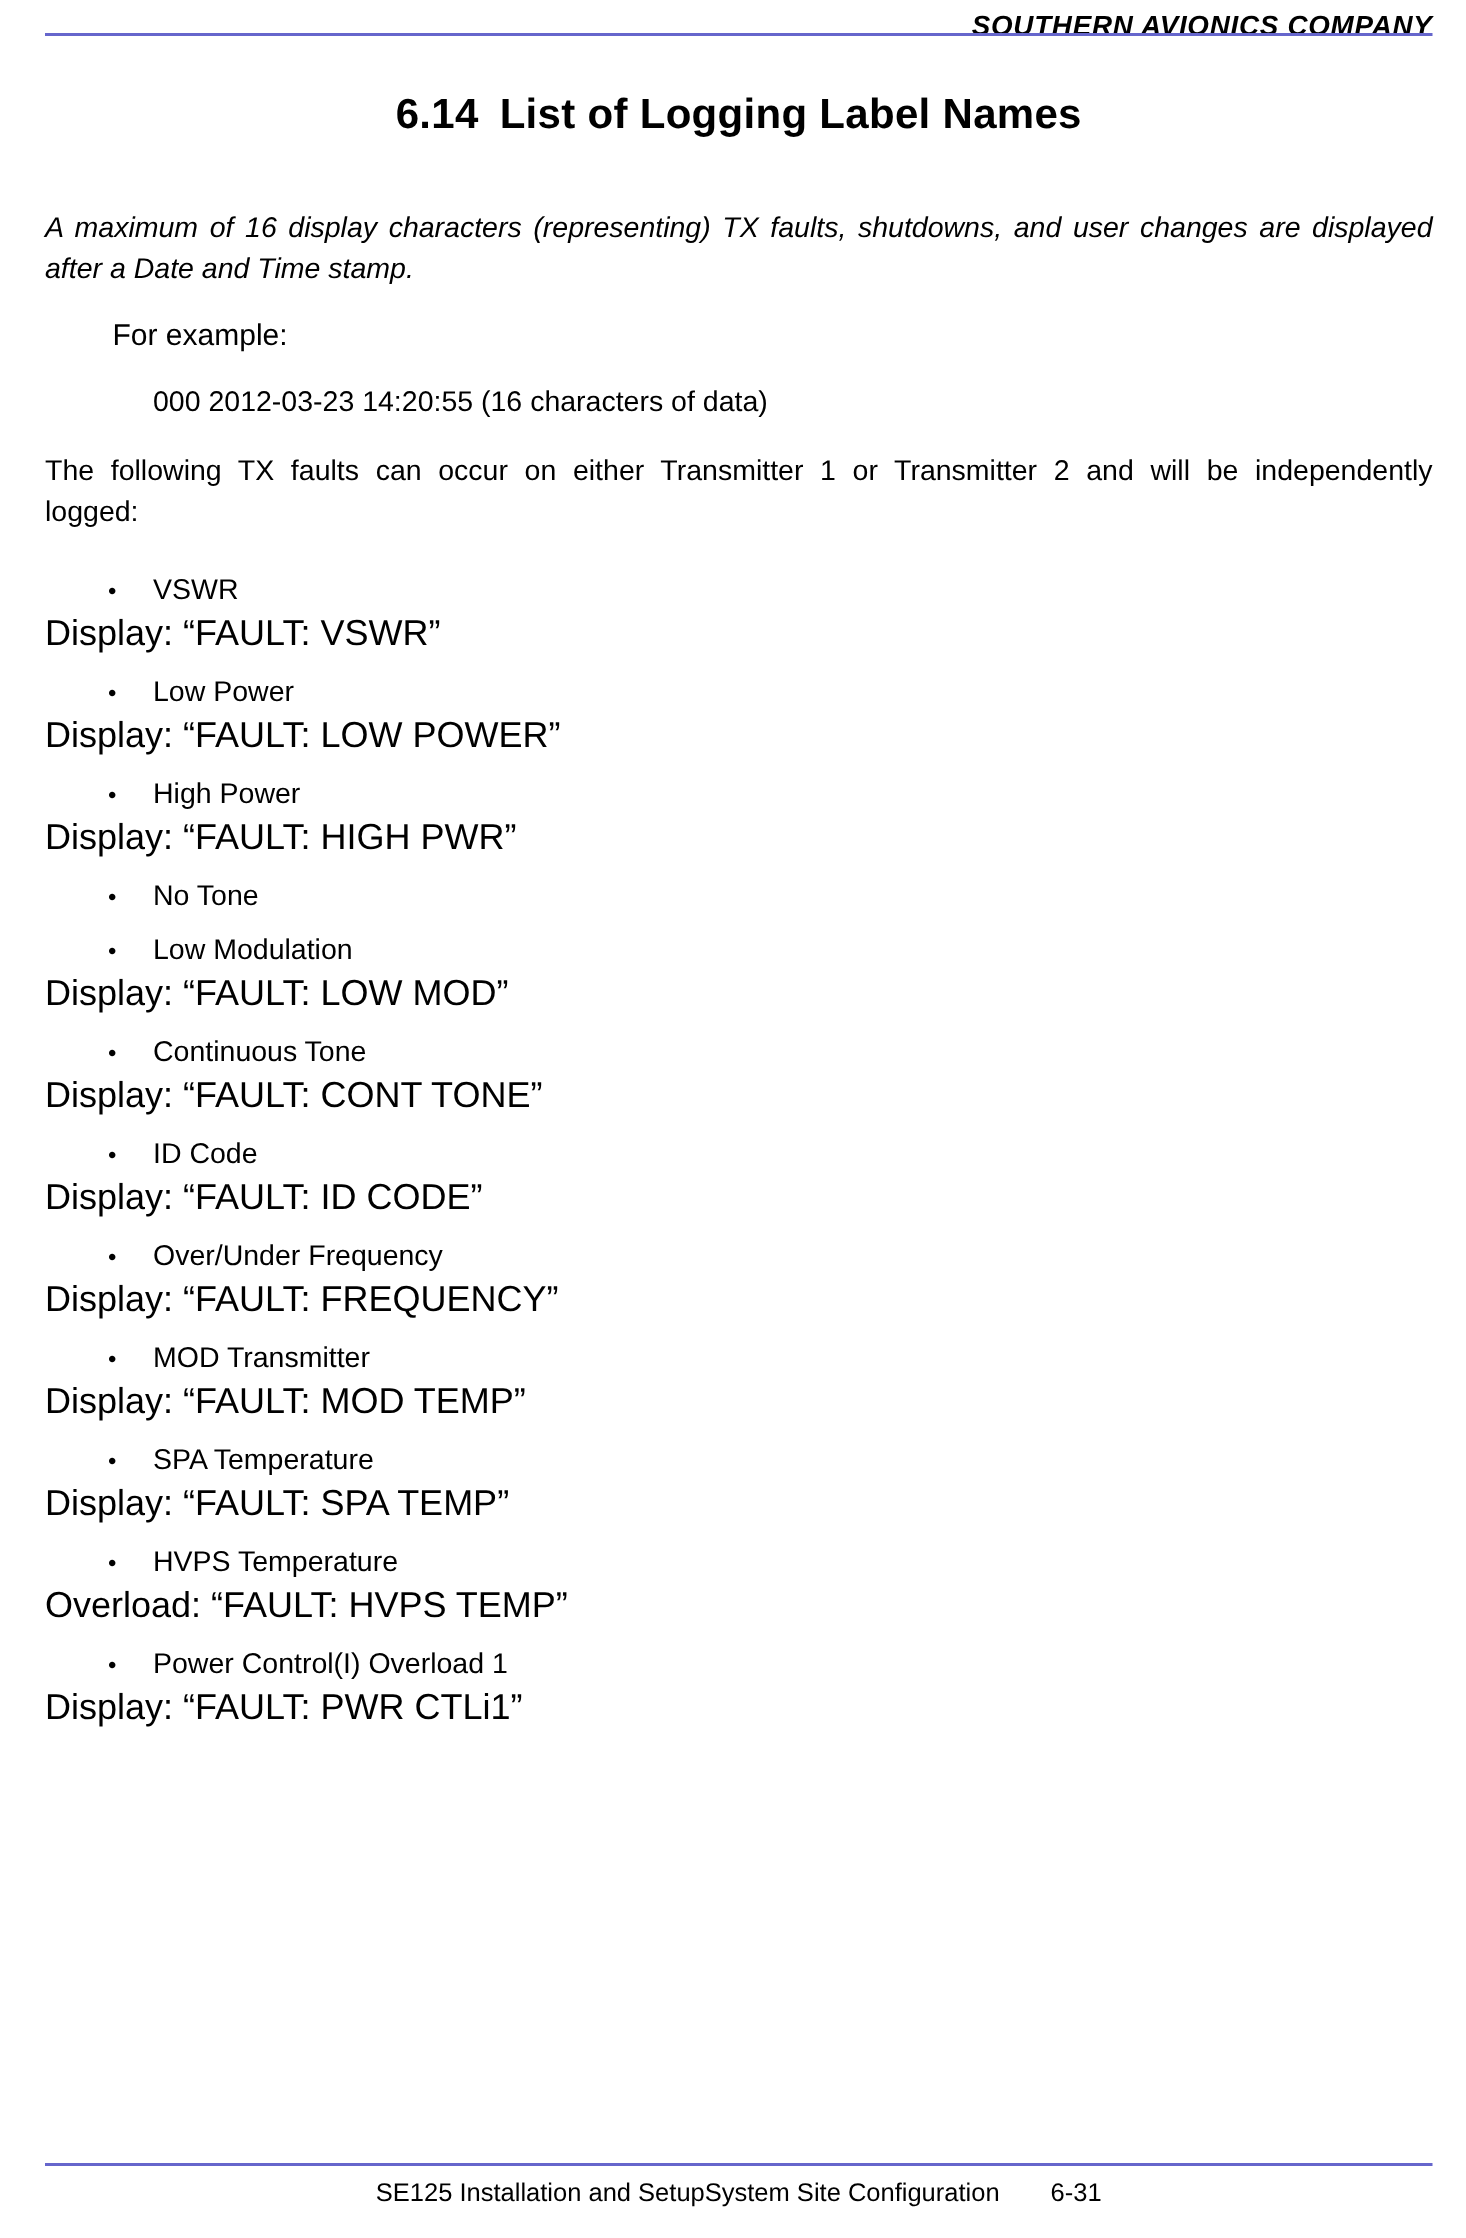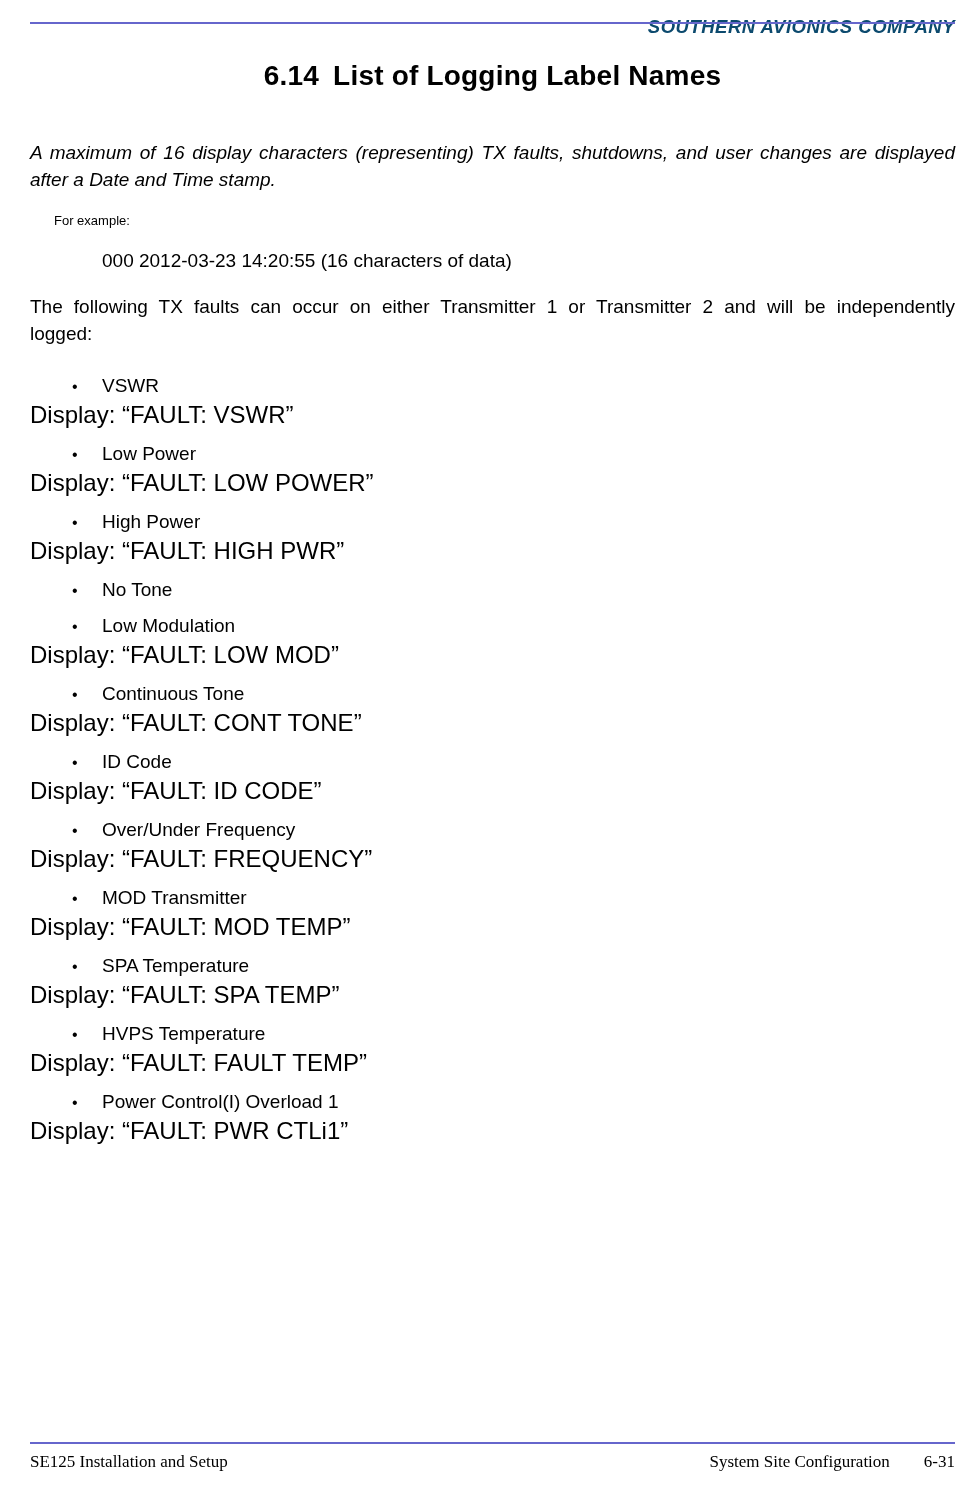--- a/index.html
+++ b/index.html
@@ -18,25 +18,25 @@
     .header-rule {
       position: absolute;
       top: 22px;
       left: 30px;
       right: 22px;
       height: 2px;
       background: #6666cc;
     }
     .header-company {
       position: absolute;
-      top: 16px;
+      top: 6px;
       right: 22px;
       font-style: italic;
       font-weight: bold;
-      color: #0c4a6e;
+      color: #000000;
       font-size: 18.5px;
       letter-spacing: 0.5px;
       margin-left: 20px;
     }
     .content {
       position: absolute;
       top: 60px;
       left: 30px;
       right: 22px;
     }
@@ -60,22 +60,22 @@
       text-align: justify;
       text-justify: inter-word;
       font-style: italic;
     }
     .para-justify-wide {
       text-align: justify;
       text-justify: inter-word;
       word-spacing: 2px;
     }
     .example-label {
-      font-size: 13px;
-      margin-left: 24px;
+      font-size: 20px;
+      margin-left: 45px;
       margin-bottom: 22px;
     }
     .example-line {
       font-size: 19px;
       margin-left: 72px;
       margin-bottom: 22px;
     }
     .fault-list {
       margin-top: 28px;
     }
@@ -105,24 +105,23 @@
       right: 22px;
       height: 2px;
       background: #6666cc;
     }
     .footer {
       position: absolute;
       bottom: 20px;
       left: 30px;
       right: 22px;
       display: flex;
-      justify-content: space-between;
+      justify-content: center;
       font-size: 17px;
       color: #000;
-      font-family: Liberation Serif, serif;
     }
     .footer-right {
       display: flex;
       gap: 34px;
     }
   </style>
 </head>
 <body>
 
 <div class="header-company">SOUTHERN AVIONICS COMPANY</div>
@@ -221,21 +220,21 @@
         <span>SPA Temperature</span>
       </div>
       <div class="display-row">Display: “FAULT: SPA TEMP”</div>
     </div>
 
     <div class="fault-item">
       <div class="bullet-row">
         <span class="bullet">•</span>
         <span>HVPS Temperature</span>
       </div>
-      <div class="display-row">Display: “FAULT: FAULT TEMP”</div>
+      <div class="display-row">Overload: “FAULT: HVPS TEMP”</div>
     </div>
 
     <div class="fault-item">
       <div class="bullet-row">
         <span class="bullet">•</span>
         <span>Power Control(I) Overload 1</span>
       </div>
       <div class="display-row">Display: “FAULT: PWR CTLi1”</div>
     </div>
 

